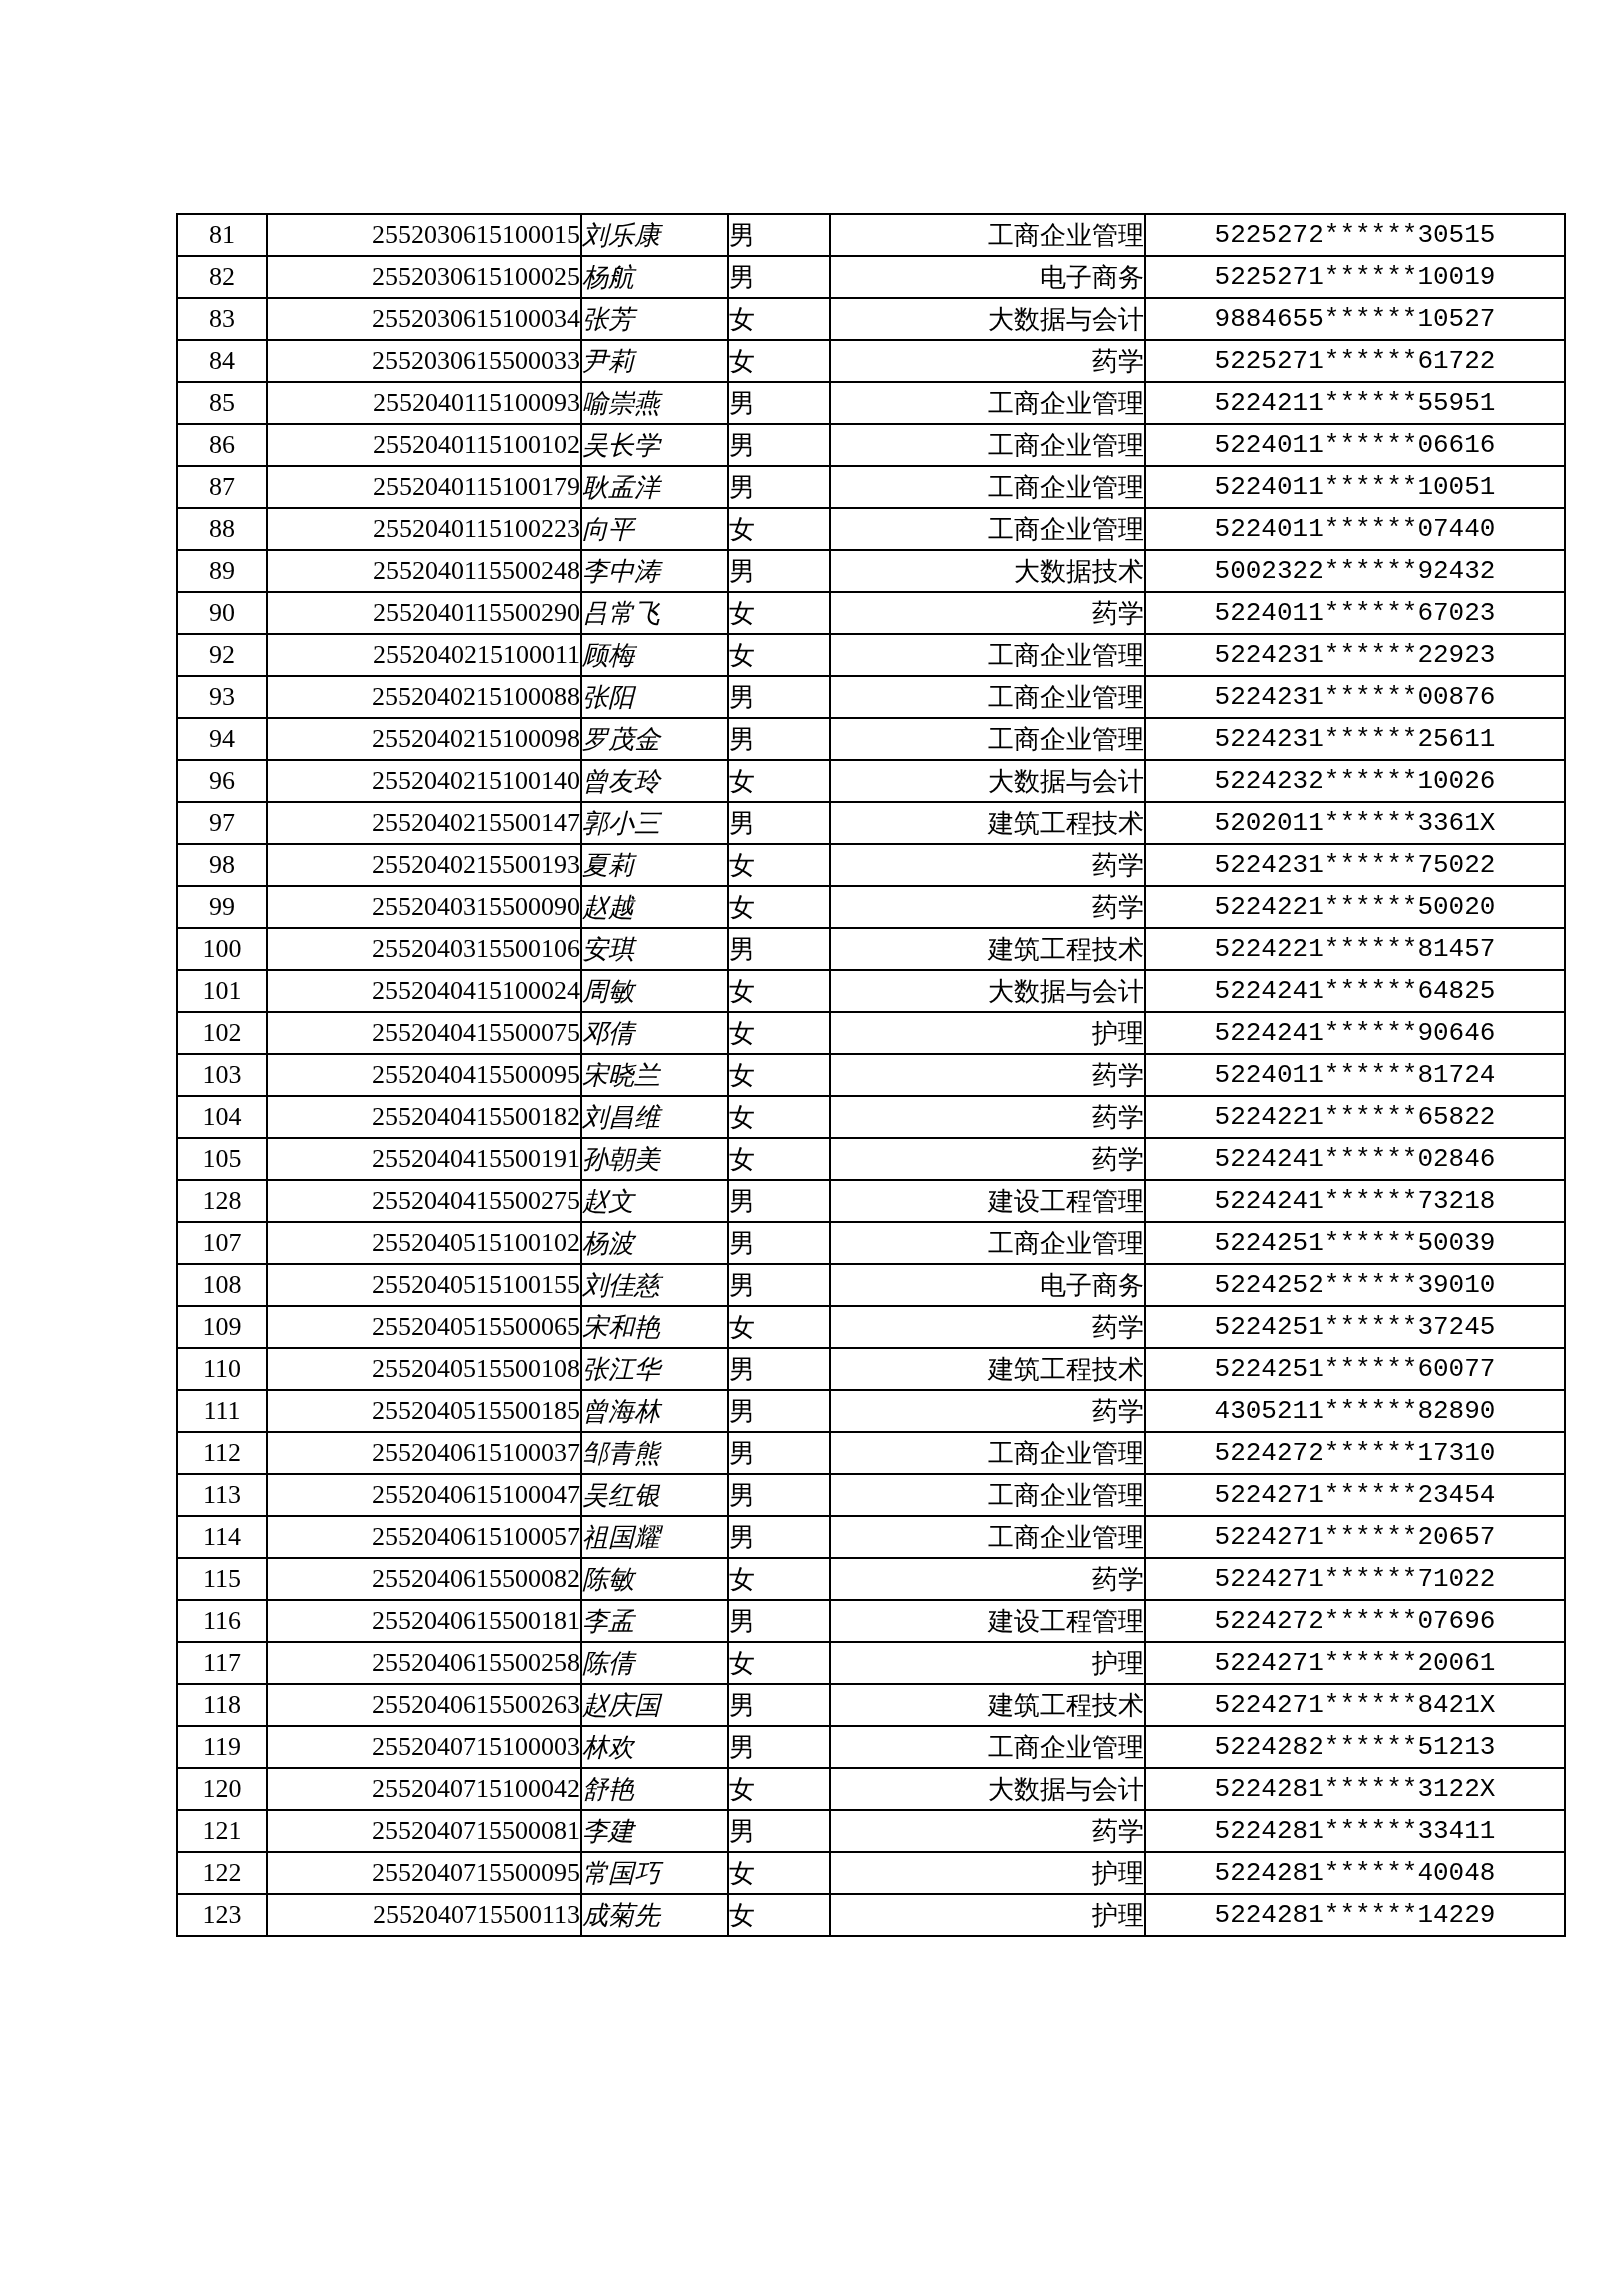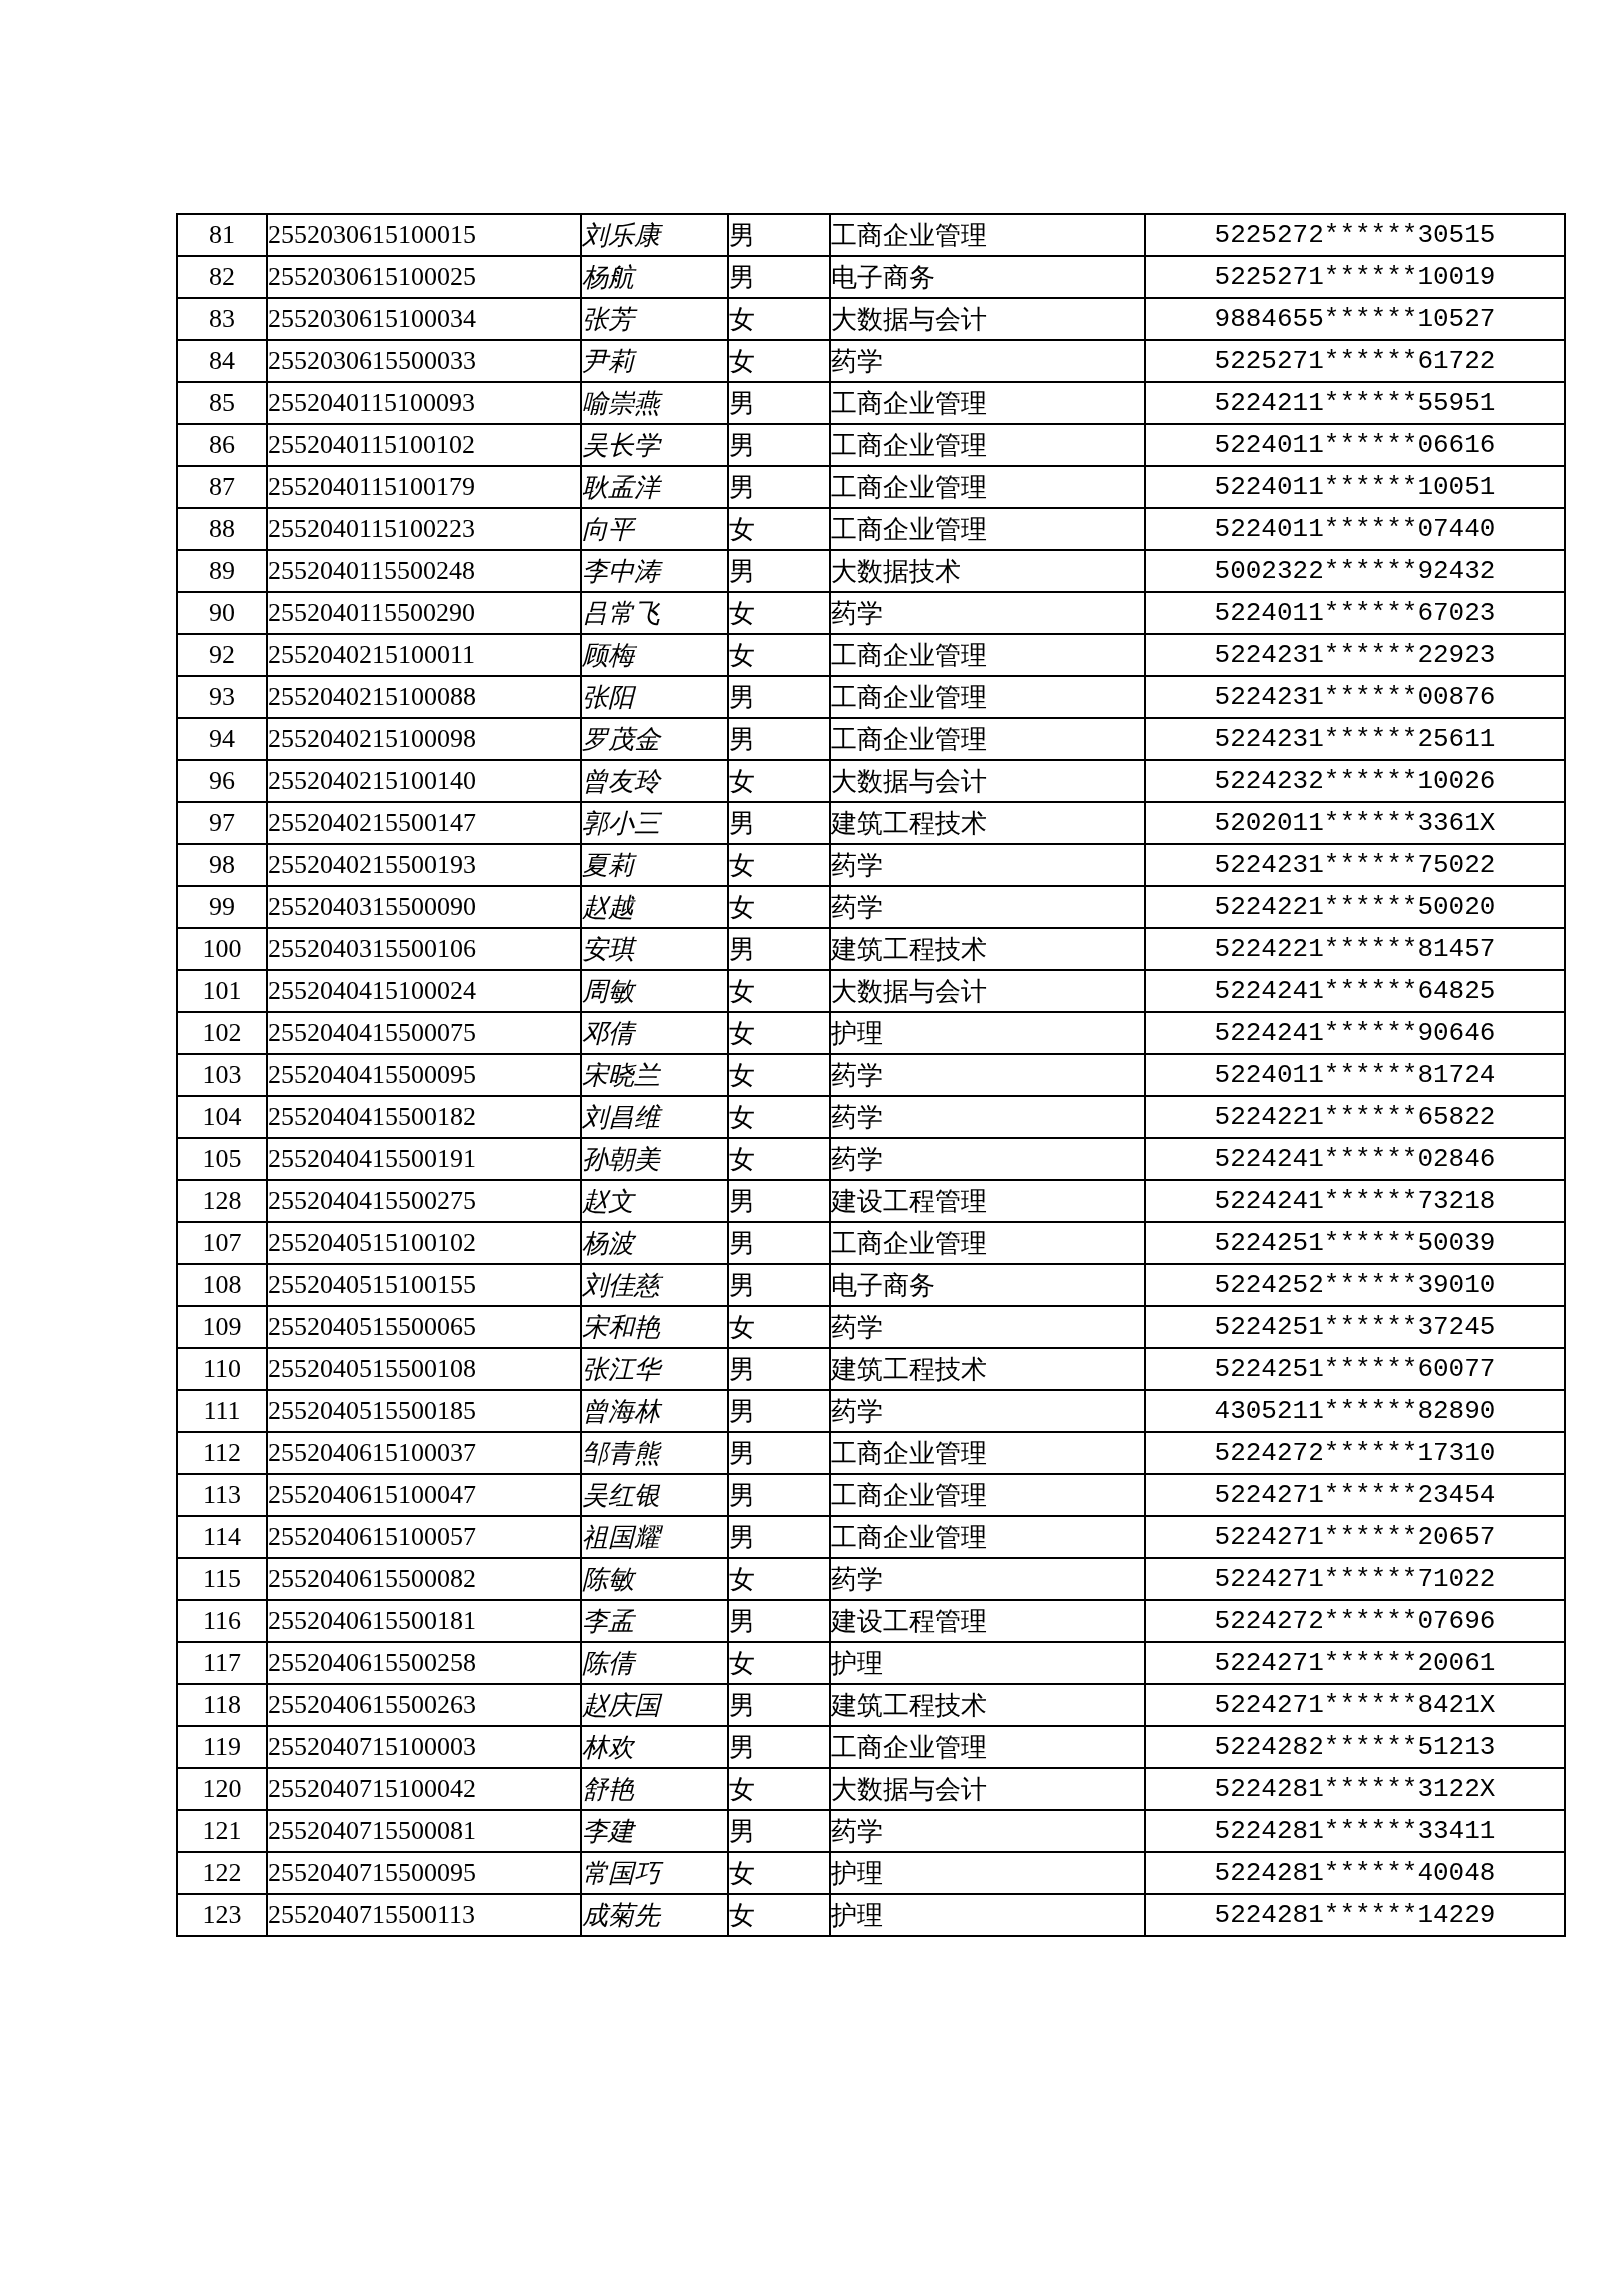--- a/index.html
+++ b/index.html
@@ -32,24 +32,24 @@
     table.roster td {
       border: 2px solid #000000;
       height: 40px;
       padding: 0;
       font-size: 26px;
       line-height: 40px;
       white-space: nowrap;
       overflow: hidden;
     }
     td.c-seq { text-align: center; font-family: "Liberation Serif", "DejaVu Serif", serif; font-size: 29px; }
-    td.c-id { text-align: left; font-family: "Liberation Serif", "DejaVu Serif", serif; font-size: 29px; margin-top: 22px; }
+    td.c-id { text-align: right; font-family: "Liberation Serif", "DejaVu Serif", serif; font-size: 29px; margin-top: 22px; }
     td.c-name { text-align: left; padding-left: 15px; font-style: italic; }
     td.c-gender { text-align: left; padding-left: 15px; }
-    td.c-major { text-align: left; padding-left: 15px; }
+    td.c-major { text-align: right; padding-left: 15px; }
     td.c-idcard { text-align: center; font-family: Liberation Mono, monospace; font-size: 29px; }
   </style>
 </head>
 <body>
 
 <div class="page">
   <table class="roster">
     <colgroup>
       <col style="width:90px">
       <col style="width:314px">

